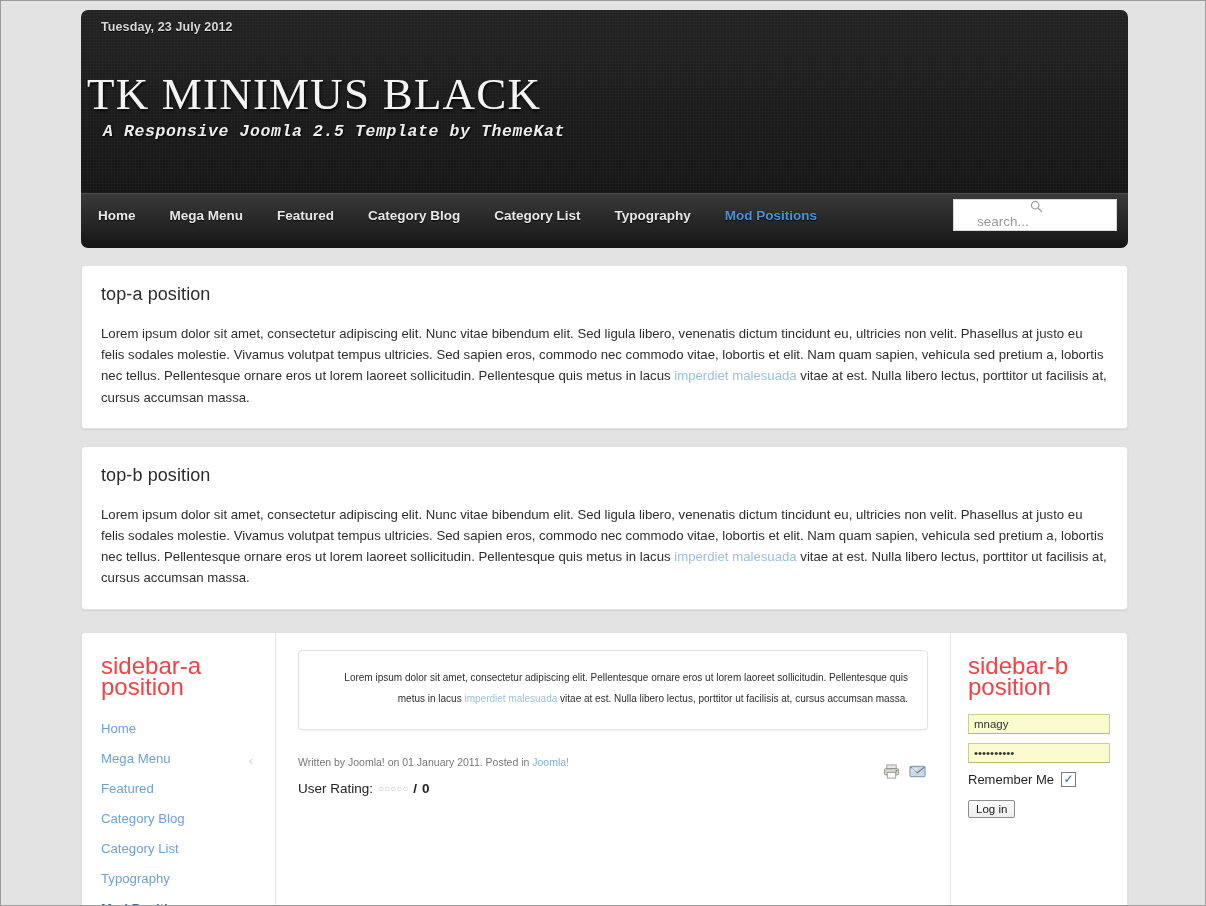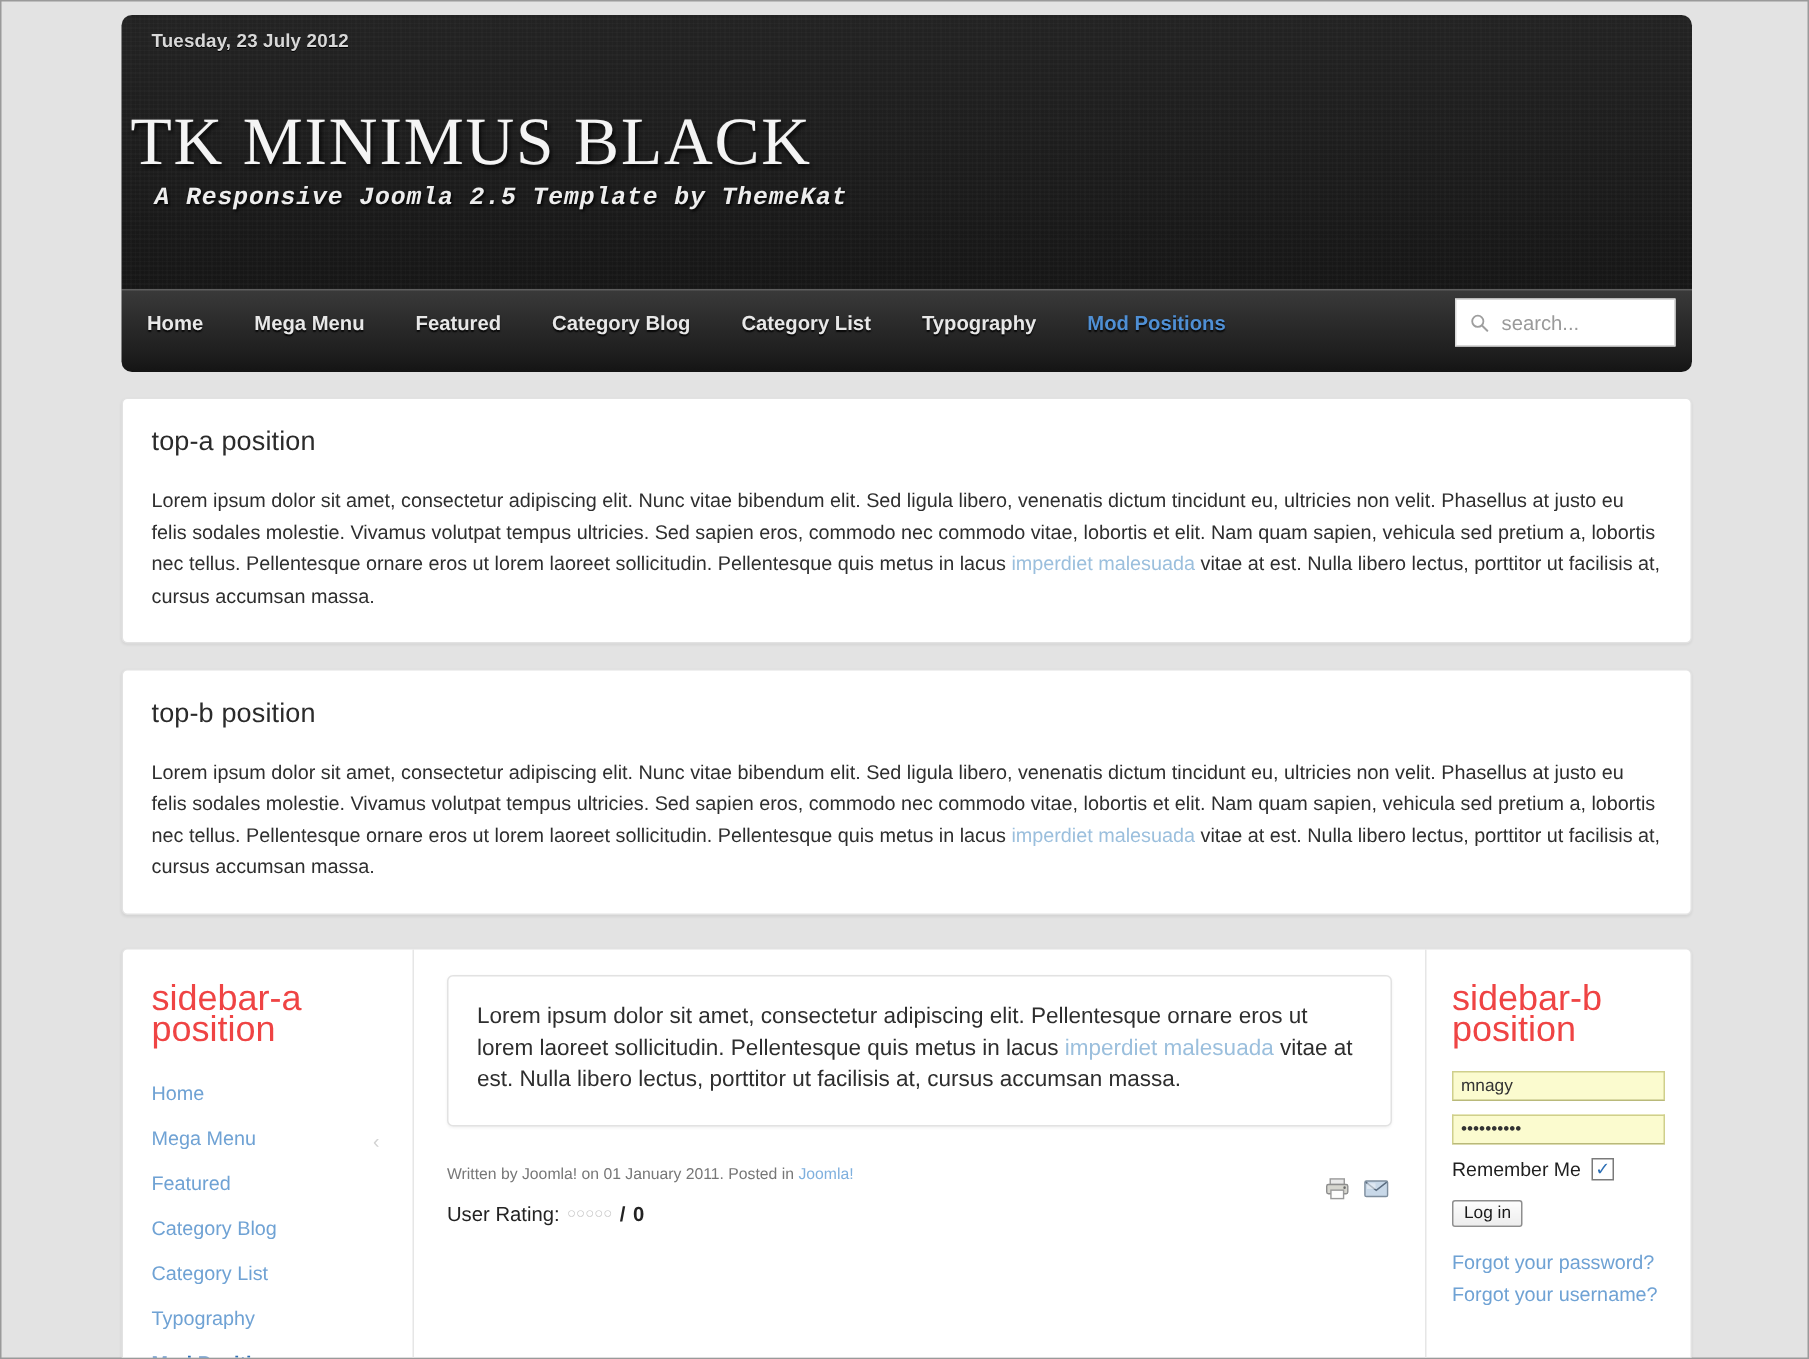--- a/index.html
+++ b/index.html
@@ -124,28 +124,29 @@
     text-shadow: 0 1px 1px rgba(0,0,0,.85);
     white-space: nowrap;
   }
   .nav-list li.active a { color: #4f8fd4; }
   .nav-list li:first-child a { padding-left: 17px; }
 
   .search-box {
     position: absolute;
     right: 11px;
     top: 6px;
-    width: 147px;
+    width: 164px;
     height: 32px;
     background: #fff;
     border: 1px solid #d9d9d9;
     box-sizing: border-box;
     display: flex;
     align-items: center;
     padding-left: 9px;
+    flex-direction: column;
   }
   .search-icon {
     width: 13px; height: 13px;
     flex: 0 0 13px;
     opacity: .65;
     margin-right: 6px;
   }
   .search-input {
     border: 0;
     outline: 0;
@@ -258,23 +259,24 @@
     margin-top: 9px;
   }
   .inner-module h3 {
     margin: 0 0 16px 0;
     font-size: 18px;
     font-weight: normal;
     color: #2b2b2b;
   }
   .inner-module p {
     margin: 0;
-    font-size: 15px;
+    font-size: 10px;
     line-height: 21.2px;
     color: #2e2e2e;
+    text-align: right;
   }
 
   
   .article { position: relative; margin-top: 26px; padding-right: 2px; }
   .article h1 {
     margin: 0;
     font-size: 40px;
     line-height: 46px;
     font-weight: normal;
     color: #1e1e1e;
@@ -491,21 +493,17 @@
 
       <div class="col-side-b">
         <div class="side-title">sidebar-b position</div>
         <input class="login-field" type="text" placeholder="User Name" value="mnagy" style="">
         <input class="login-field" type="text" placeholder="Password" value="••••••••••" style="">
         <div class="remember-row">
           <span>Remember Me</span>
           <span class="checkbox">✓</span>
         </div>
         <button class="login-btn">Log in</button>
-        <div class="login-links">
-          <a href="#">Forgot your password?</a>
-          <a href="#">Forgot your username?</a>
-        </div>
       </div>
 
     </div>
   </div>
 </div>
 
 </body></html>

